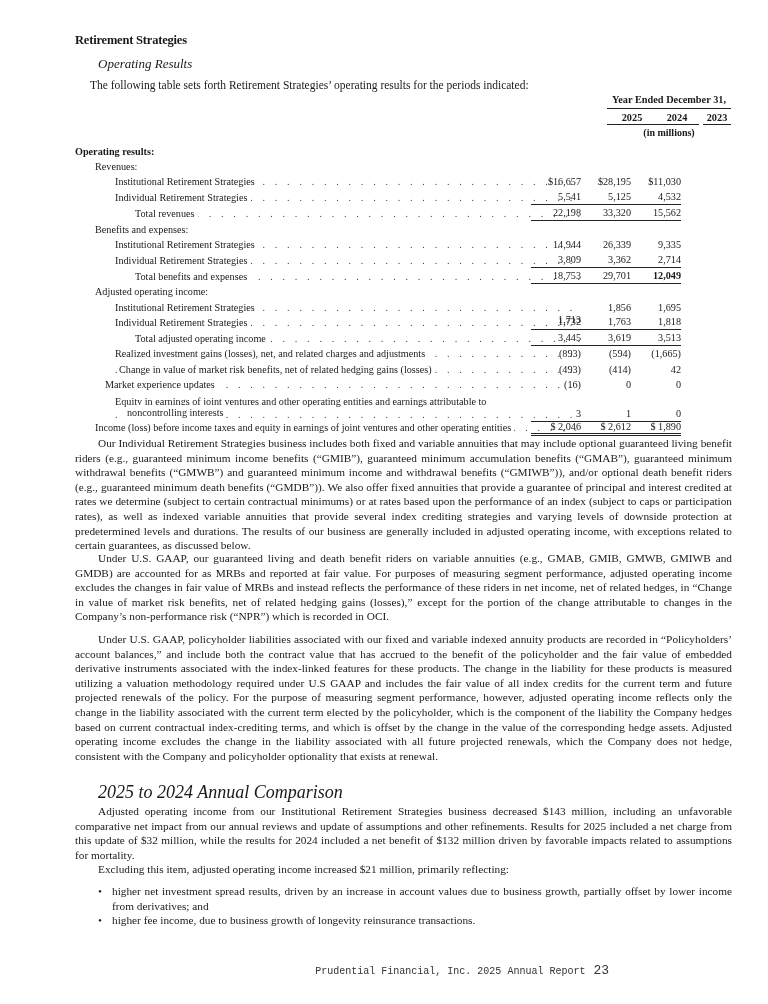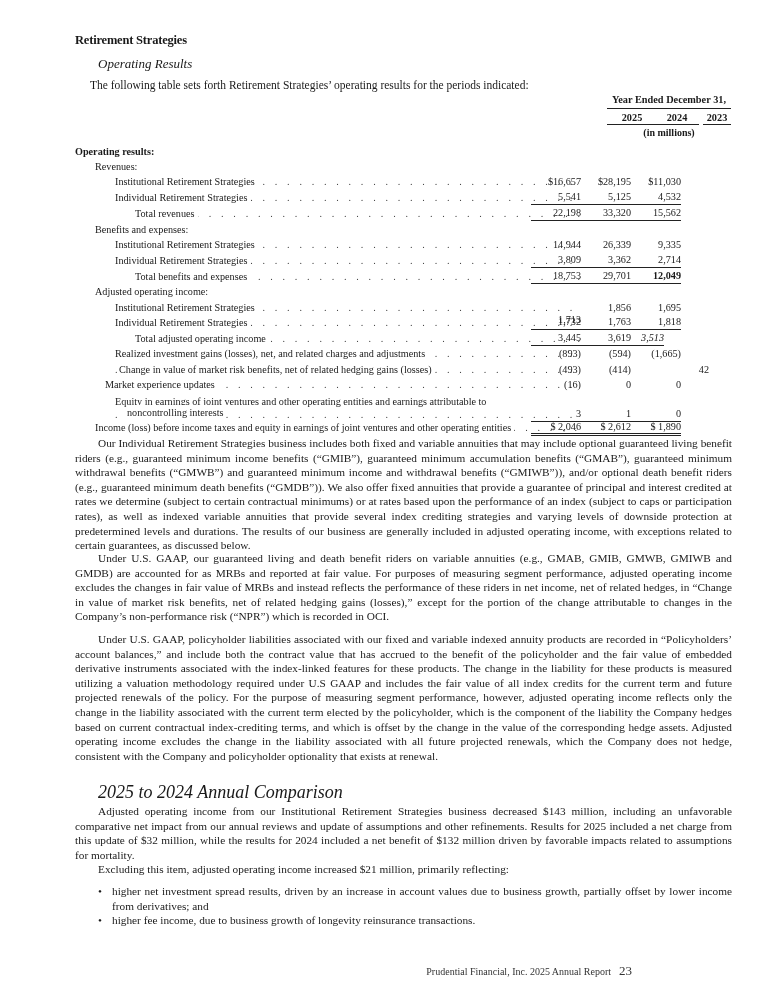--- a/index.html
+++ b/index.html
@@ -21,21 +21,21 @@
   .dots{position:absolute;right:150px;overflow:hidden;white-space:nowrap;color:#333;letter-spacing:3.6px;text-align:right;}
   .num{position:absolute;width:50px;text-align:right;white-space:pre;}
   .dbl{border-bottom:3px double #222;}
   .bold{font-weight:bold;}
 
   .para{position:absolute;left:75px;width:657px;font-size:11.3px;line-height:14.6px;text-align:justify;}
   .para p{margin:0;text-indent:23px;}
   .h3{position:absolute;left:98px;top:782px;font-style:italic;font-size:18px;}
   .bullet{position:absolute;left:98px;width:634px;font-size:11.3px;line-height:14.6px;text-align:justify;padding-left:14px;box-sizing:border-box;}
   .bullet .dot{position:absolute;left:0;top:0;}
-  .footer{position:absolute;right:36px;top:963px;font-family:Liberation Serif, serif;font-size:10px;color:#333;}
+  .footer{position:absolute;right:59px;top:963px;font-family:Liberation Mono, monospace;font-size:10px;color:#333;}
   .footer .pg{font-size:13px;margin-left:8px;}
 </style>
 </head>
 <body>
 
 <div class="page">
   <div class="h1">Retirement Strategies</div>
   <div class="h2">Operating Results</div>
   <div class="intro">The following table sets forth Retirement Strategies’ operating results for the periods indicated:</div>
 
@@ -112,35 +112,35 @@
           <span class="lbl" style="left: 40px;">Individual Retirement Strategies</span>
           <span class="num" style="left: 456px; width: 50px; border-bottom: 1px solid rgb(34, 34, 34); line-height: 13px; height: 14px;">1,732</span>
           <span class="num" style="left: 506px; width: 50px; border-bottom: 1px solid rgb(34, 34, 34); line-height: 13px; height: 14px;">1,763</span>
           <span class="num" style="left: 556px; width: 50px; border-bottom: 1px solid rgb(34, 34, 34); line-height: 13px; height: 14px;">1,818</span>
         </div>
         <div class="row" style="top: 237px;">
           <span class="dots" style="left: 60px; top: 0px;">. . . . . . . . . . . . . . . . . . . . . . . . . . . . . . . . . . . . . . . . . . . . . . . . . . . . . . . . . . . . . . . . . . . . . . . . . . . . . . . . . . . . . . . . . . . . . . . . . . . . . . . . . . . . . . . . . . . . . . . . </span>
           <span class="lbl" style="left: 60px;">Total adjusted operating income</span>
           <span class="num" style="left: 456px; width: 50px; border-bottom: 1px solid rgb(34, 34, 34); line-height: 13px; height: 14px;">3,445</span>
           <span class="num" style="left: 506px; width: 50px; border-bottom: 1px solid rgb(34, 34, 34); line-height: 13px; height: 14px;">3,619</span>
-          <span class="num" style="left: 539px; width: 50px; border-bottom: 1px solid rgb(34, 34, 34); line-height: 13px; height: 14px; font-style: italic;">3,513</span>
+          <span class="num" style="left: 556px; width: 50px; border-bottom: 1px solid rgb(34, 34, 34); line-height: 13px; height: 14px;">3,513</span>
         </div>
         <div class="row" style="top: 252px;">
           <span class="dots" style="left: 40px; top: 0px;">. . . . . . . . . . . . . . . . . . . . . . . . . . . . . . . . . . . . . . . . . . . . . . . . . . . . . . . . . . . . . . . . . . . . . . . . . . . . . . . . . . . . . . . . . . . . . . . . . . . . . . . . . . . . . . . . . . . . . . . . </span>
           <span class="lbl" style="left: 40px;">Realized investment gains (losses), net, and related charges and adjustments</span>
           <span class="num" style="left: 456px; width: 50px;">(893)</span>
           <span class="num" style="left: 506px; width: 50px;">(594)</span>
           <span class="num" style="left: 556px; width: 50px;">(1,665)</span>
         </div>
         <div class="row" style="top: 268px;">
           <span class="dots" style="left: 40px; top: 0px;">. . . . . . . . . . . . . . . . . . . . . . . . . . . . . . . . . . . . . . . . . . . . . . . . . . . . . . . . . . . . . . . . . . . . . . . . . . . . . . . . . . . . . . . . . . . . . . . . . . . . . . . . . . . . . . . . . . . . . . . . </span>
           <span class="lbl" style="left: 44px;">Change in value of market risk benefits, net of related hedging gains (losses)</span>
           <span class="num" style="left: 456px; width: 50px;">(493)</span>
           <span class="num" style="left: 506px; width: 50px;">(414)</span>
-          <span class="num" style="left: 556px; width: 50px; margin-left: 28px;">42</span>
+          <span class="num" style="left: 556px; width: 50px;">42</span>
         </div>
         <div class="row" style="top: 283px;">
           <span class="dots" style="left: 40px; top: 0px;">. . . . . . . . . . . . . . . . . . . . . . . . . . . . . . . . . . . . . . . . . . . . . . . . . . . . . . . . . . . . . . . . . . . . . . . . . . . . . . . . . . . . . . . . . . . . . . . . . . . . . . . . . . . . . . . . . . . . . . . . </span>
           <span class="lbl" style="left: 30px;">Market experience updates</span>
           <span class="num" style="left: 456px; width: 50px;">(16)</span>
           <span class="num" style="left: 506px; width: 50px;">0</span>
           <span class="num" style="left: 556px; width: 50px;">0</span>
         </div>
         <div class="row" style="top: 300px;">
           <span class="dots" style="left: 40px; top: 13px;">. . . . . . . . . . . . . . . . . . . . . . . . . . . . . . . . . . . . . . . . . . . . . . . . . . . . . . . . . . . . . . . . . . . . . . . . . . . . . . . . . . . . . . . . . . . . . . . . . . . . . . . . . . . . . . . . . . . . . . . . </span>

